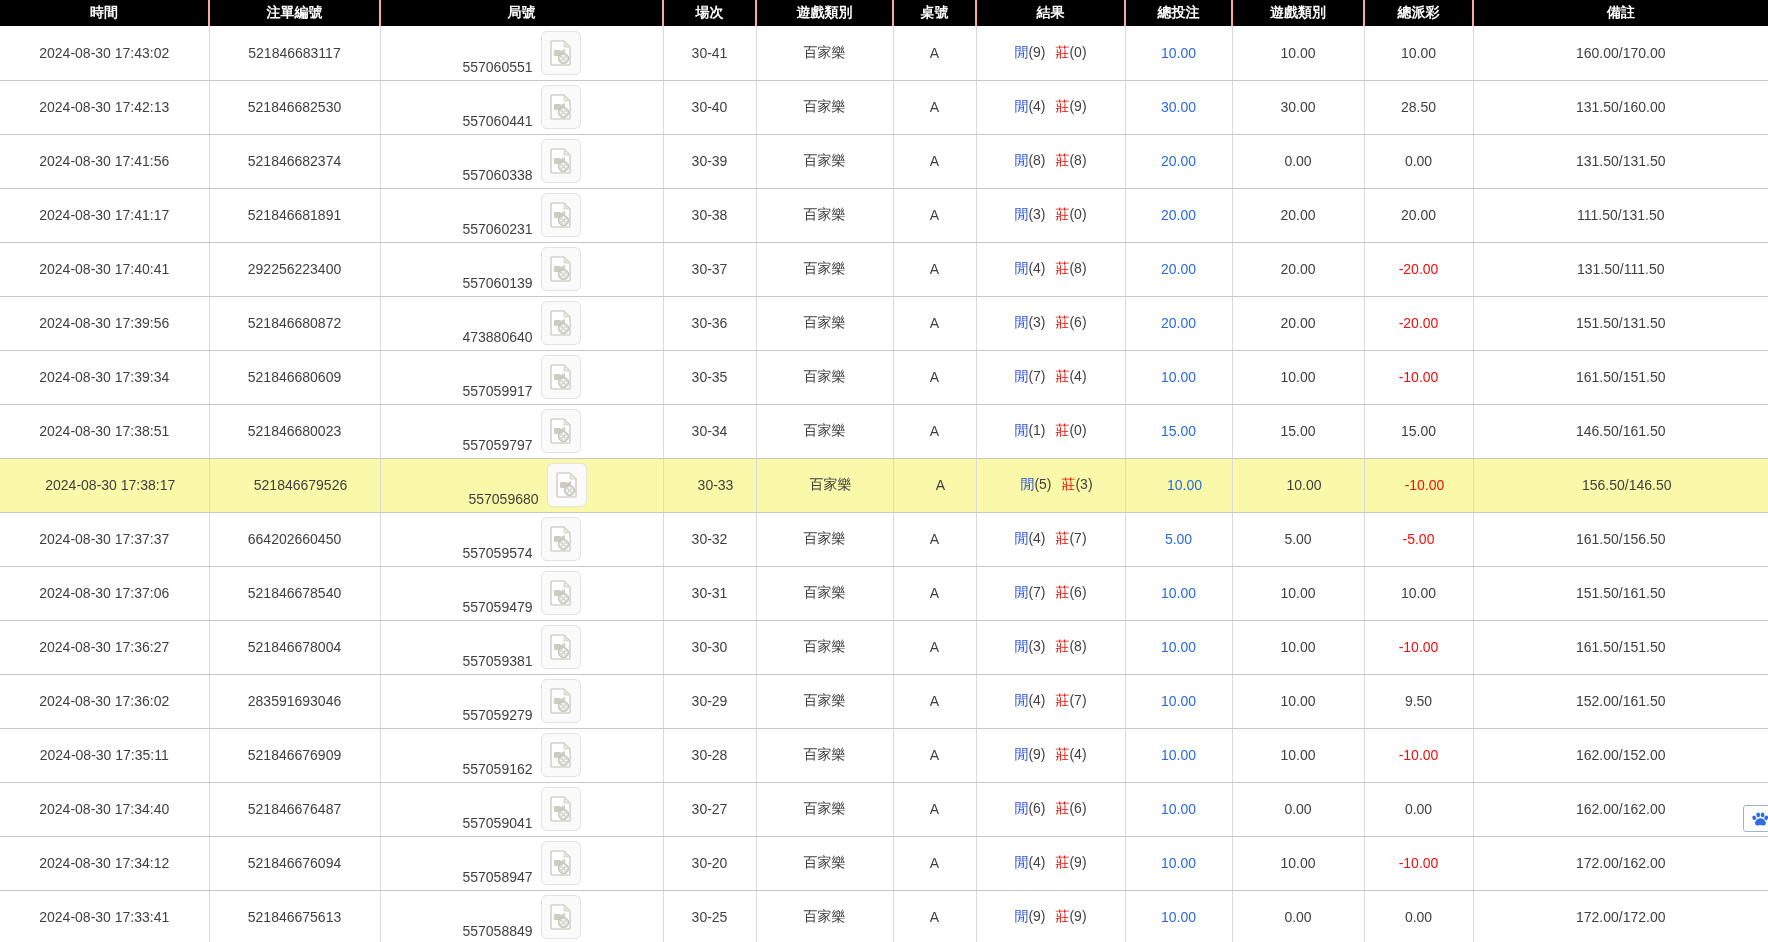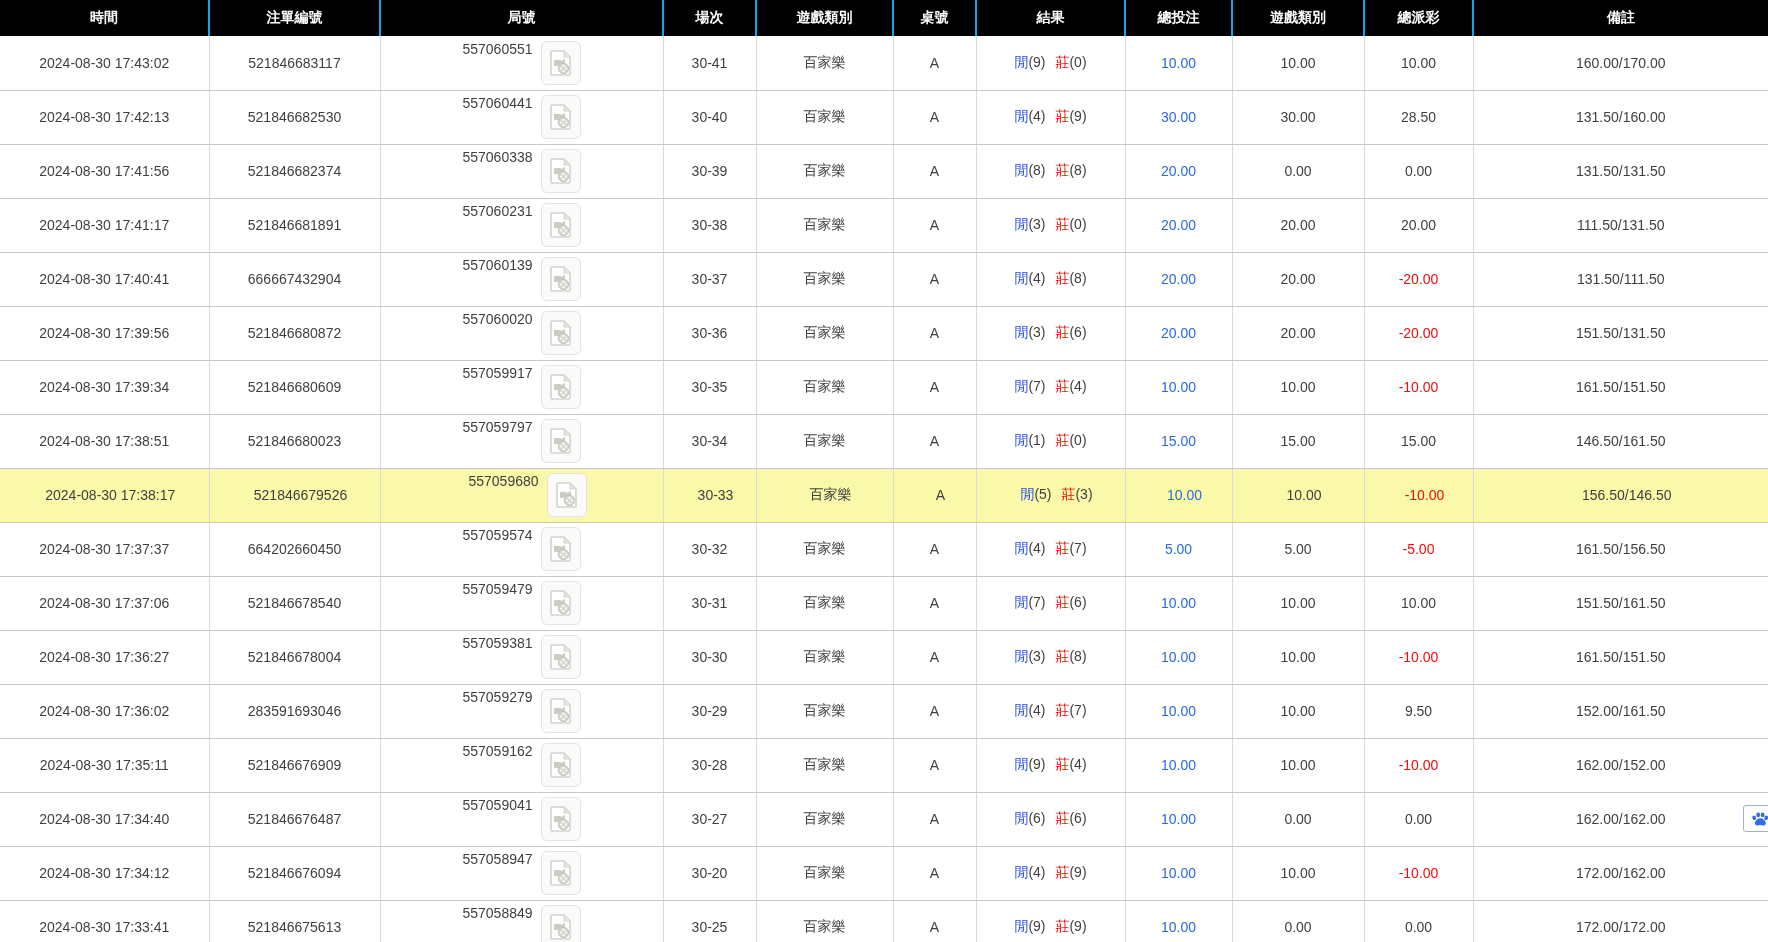--- a/index.html
+++ b/index.html
@@ -9,27 +9,27 @@
     --row-border:#c8c8c8; --col-border:#dadada; --paw-blue:#2f6ee8;
   }
   *{margin:0;padding:0;box-sizing:border-box;}
   html,body{width:1768px;height:942px;overflow:hidden;background:#fff;
     font-family:"Liberation Sans","DejaVu Sans",sans-serif;position:relative;}
   table{border-collapse:collapse;table-layout:fixed;width:1768px;}
   col.c0{width:209px}col.c1{width:171px}col.c2{width:283px}col.c3{width:93px}
   col.c4{width:137px}col.c5{width:83px}col.c6{width:149px}col.c7{width:107px}
   col.c8{width:132px}col.c9{width:109px}col.c10{width:295px}
   thead th{background:var(--header-bg);color:var(--header-text);font-size:14px;
-    font-weight:bold;height:36px;text-align:center;vertical-align:middle;}
-  thead th + th{border-left:2px solid #0ea5e9;}
+    font-weight:bold;height:26px;text-align:center;vertical-align:middle;}
+  thead th + th{border-left:2px solid #fca5a5;}
   tbody td{height:54px;text-align:center;vertical-align:middle;font-size:14px;
     color:var(--body-text);border-bottom:1px solid var(--row-border);background:#fff;}
   tbody td + td{border-left:1px solid var(--col-border);}
   tr.highlight td{background:var(--highlight-yellow);padding-left:12px;}
-  .round-wrap{display:flex;align-items:flex-start;justify-content:center;gap:8px;}
+  .round-wrap{display:flex;align-items:flex-end;justify-content:center;gap:8px;}
   .video-btn{width:40px;height:44px;background:#fafafa;border:1px solid #e3e3e0;
     border-radius:6px;display:flex;align-items:center;justify-content:center;cursor:pointer;}
   .p-label{color:var(--player-blue);}
   .b-label{color:var(--banker-red);margin-left:6px;}
   .score{color:var(--body-text);}
   .bet-link{color:var(--link-blue);cursor:pointer;}
   td.payout.neg{color:var(--negative-red);}
   .paw-float{position:absolute;left:1743px;top:805px;width:34px;height:27px;
     background:#ffffff;border:1px solid #9fb3c6;border-radius:3px;display:flex;
     align-items:center;justify-content:center;cursor:pointer;}
@@ -202,21 +202,21 @@
     </td>
     <td>
       <span class="bet-link">20.00</span>
     </td>
     <td>20.00</td>
     <td class="payout">20.00</td>
     <td>111.50/131.50</td>
   </tr>
       <tr>
     <td>2024-08-30 17:40:41</td>
-    <td>666667432904</td>
+    <td>292256223400</td>
     <td>
       <span class="round-wrap">
         <span>557060139</span>
         <span class="video-btn">
           <svg width="24" height="28" viewBox="0 0 24 28">
             <path d="M3 2 h12 l6 6 v17 a1 1 0 0 1 -1 1 h-17 a1 1 0 0 1 -1 -1 v-22 a1 1 0 0 1 1 -1 z" fill="#ffffff" stroke="#d4d4cc" stroke-width="1.6"></path>
             <path d="M15 2 l6 6 h-6 z" fill="#e6e6de" stroke="#d4d4cc" stroke-width="1"></path>
             <rect x="5" y="11" width="7" height="6" rx="1" fill="#ccccc2"></rect>
             <path d="M12 12.2 L16 9.8 v8.4 L12 15.8 z" fill="#ccccc2"></path>
             <circle cx="14.5" cy="19.5" r="5.2" fill="#d8d8d0" stroke="#c2c2b8" stroke-width="1"></circle>
@@ -240,21 +240,21 @@
     </td>
     <td>20.00</td>
     <td class="payout neg">-20.00</td>
     <td>131.50/111.50</td>
   </tr>
       <tr>
     <td>2024-08-30 17:39:56</td>
     <td>521846680872</td>
     <td>
       <span class="round-wrap">
-        <span>557060020</span>
+        <span>473880640</span>
         <span class="video-btn">
           <svg width="24" height="28" viewBox="0 0 24 28">
             <path d="M3 2 h12 l6 6 v17 a1 1 0 0 1 -1 1 h-17 a1 1 0 0 1 -1 -1 v-22 a1 1 0 0 1 1 -1 z" fill="#ffffff" stroke="#d4d4cc" stroke-width="1.6"></path>
             <path d="M15 2 l6 6 h-6 z" fill="#e6e6de" stroke="#d4d4cc" stroke-width="1"></path>
             <rect x="5" y="11" width="7" height="6" rx="1" fill="#ccccc2"></rect>
             <path d="M12 12.2 L16 9.8 v8.4 L12 15.8 z" fill="#ccccc2"></path>
             <circle cx="14.5" cy="19.5" r="5.2" fill="#d8d8d0" stroke="#c2c2b8" stroke-width="1"></circle>
             <circle cx="14.5" cy="16.9" r="1.1" fill="#ffffff"></circle>
             <circle cx="12" cy="19.5" r="1.1" fill="#ffffff"></circle>
             <circle cx="17" cy="19.5" r="1.1" fill="#ffffff"></circle>

